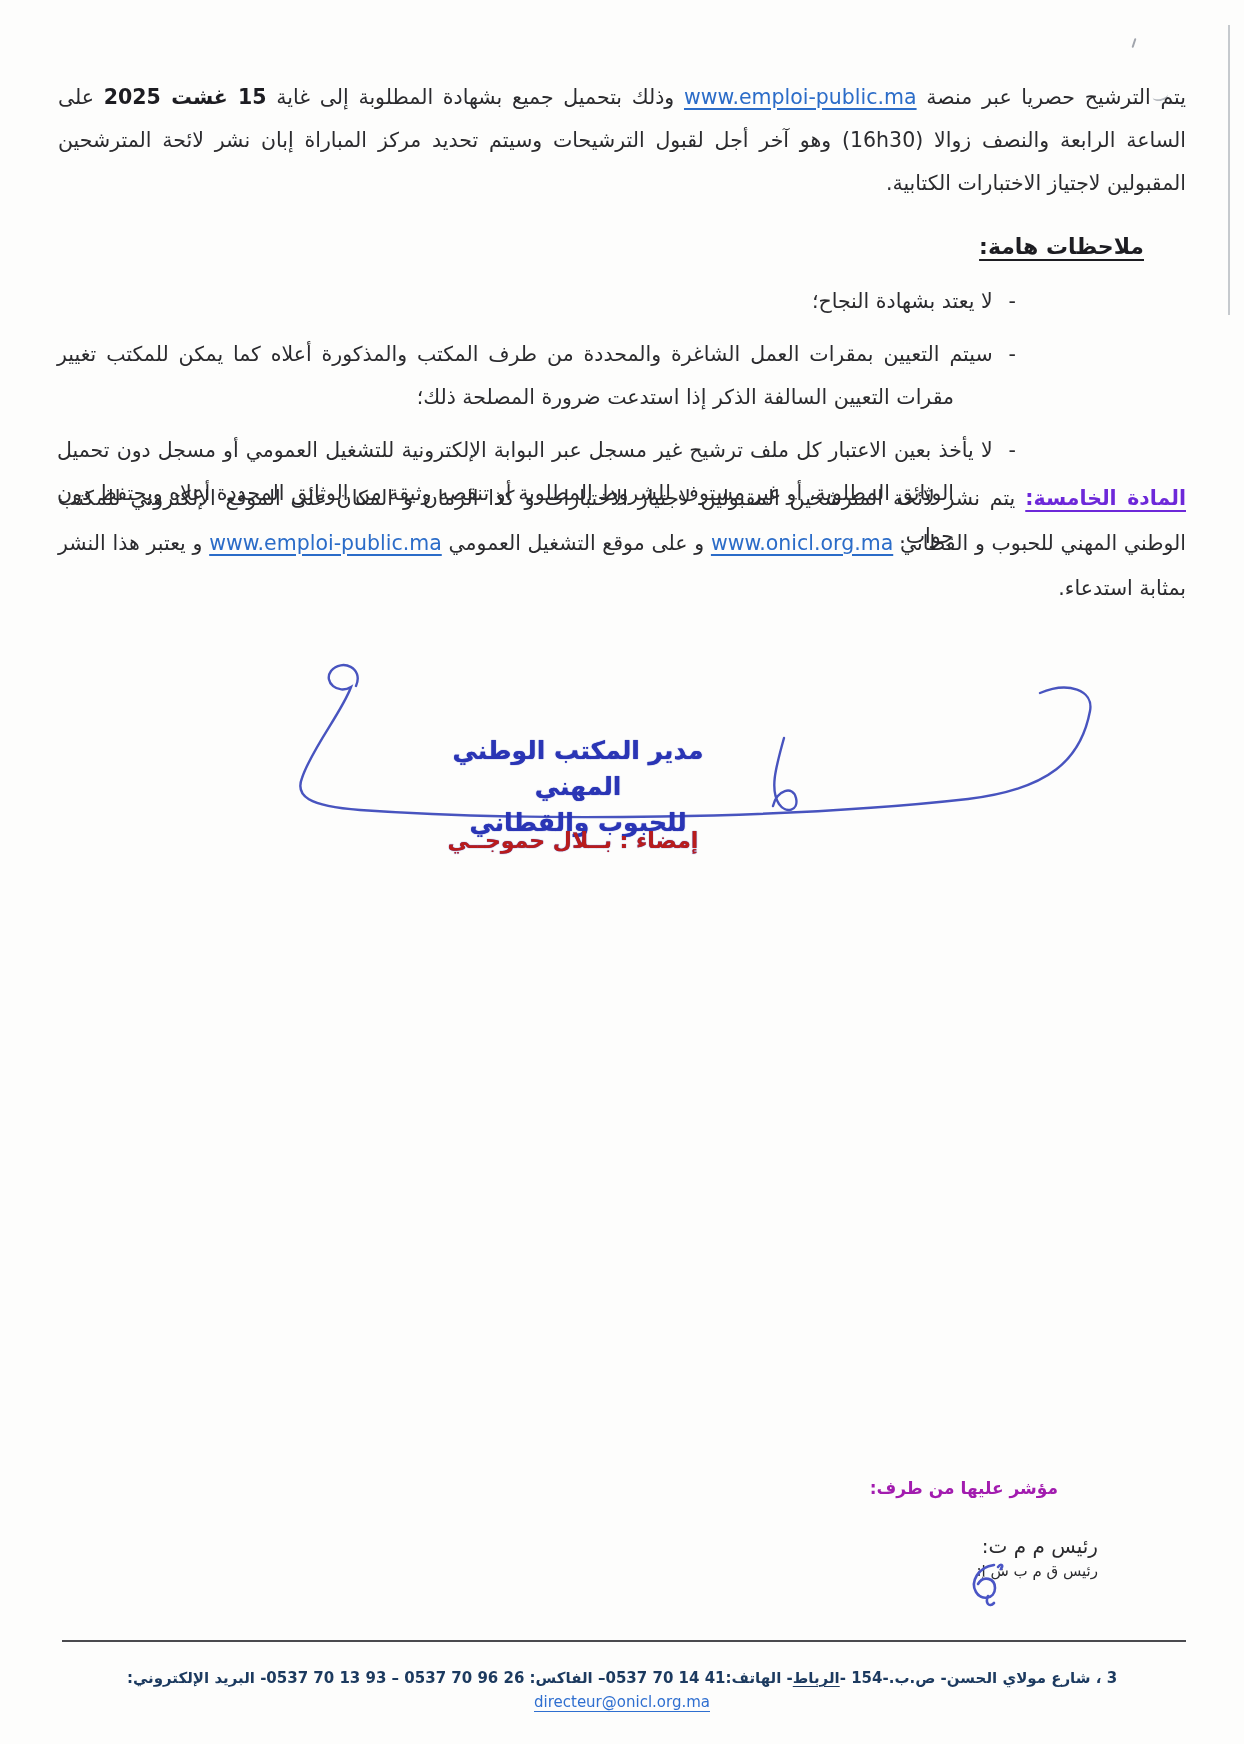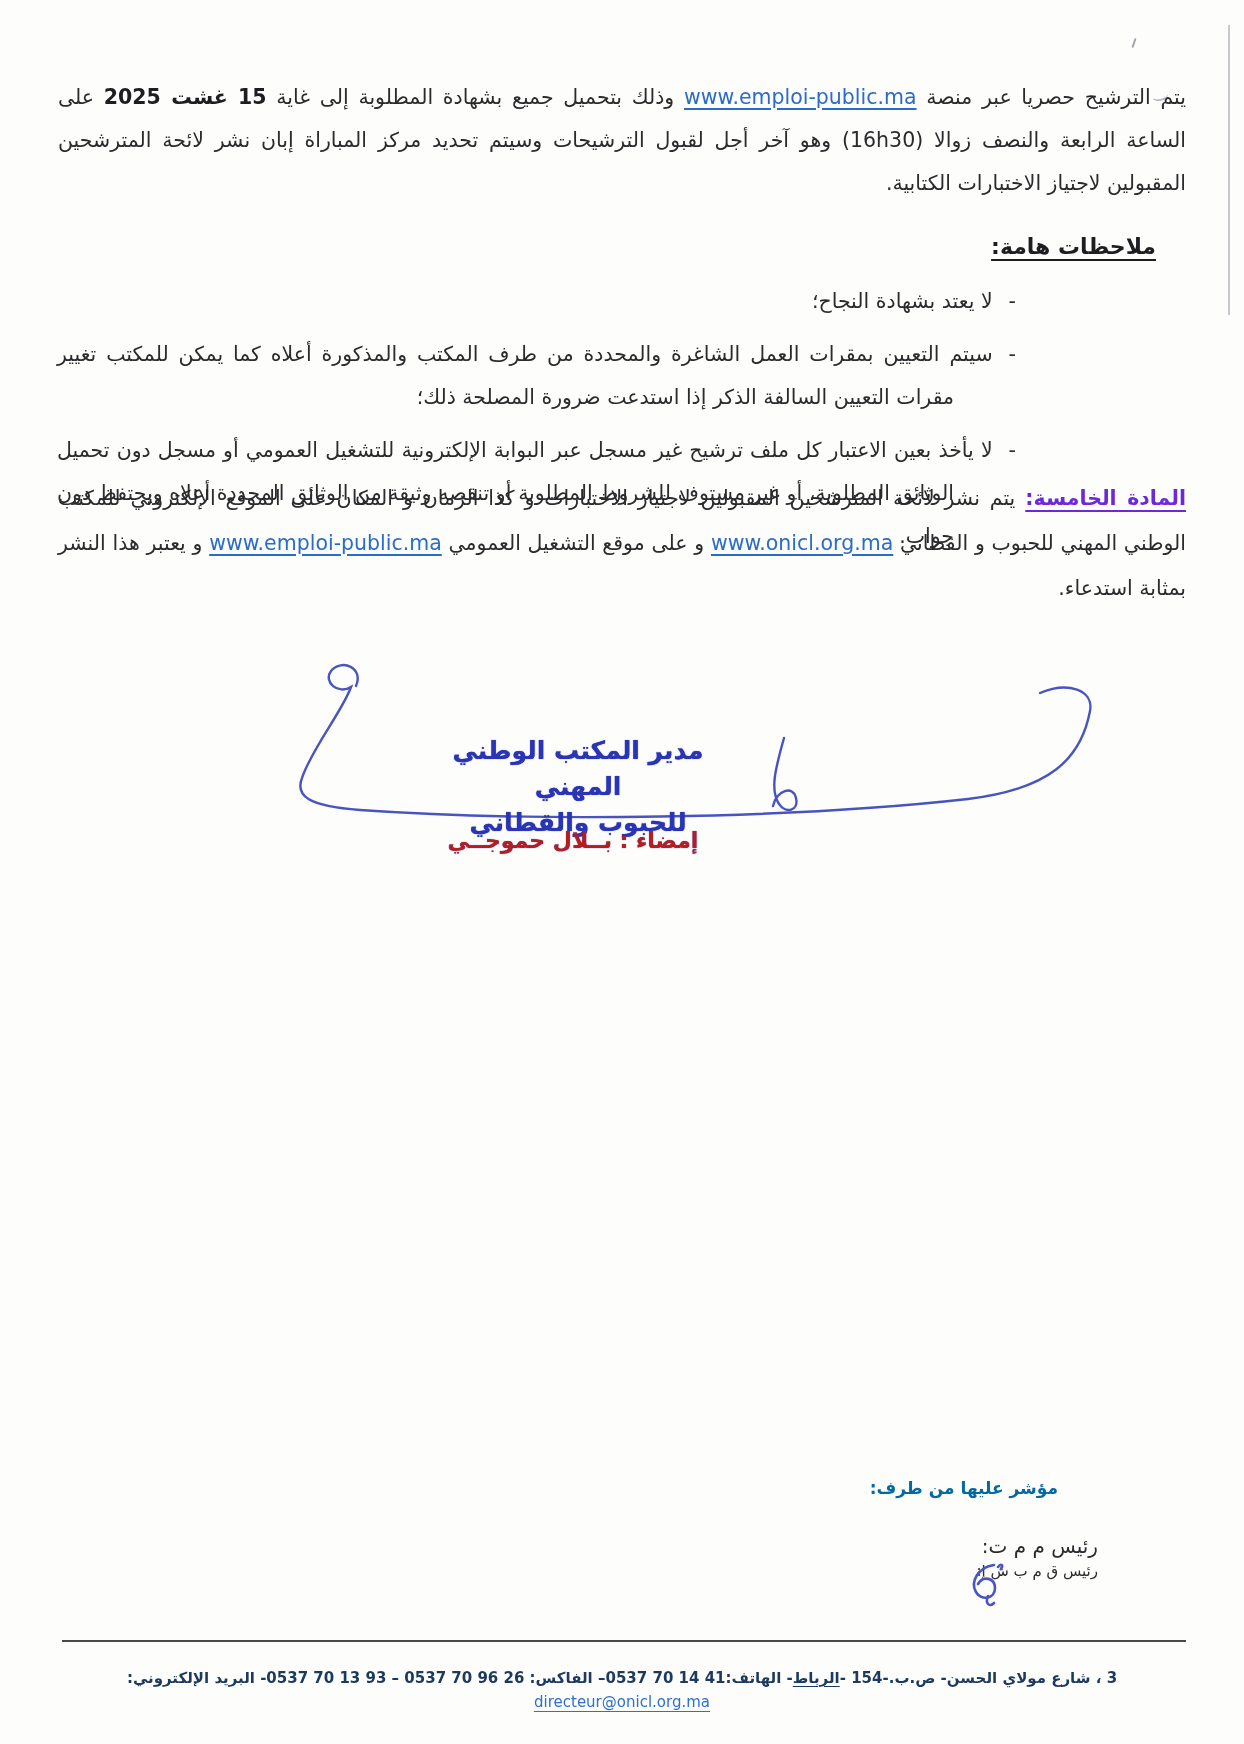--- a/index.html
+++ b/index.html
@@ -23,21 +23,21 @@
   .intro{ top:55px; right:58px; left:58px; }
   .bold{ font-weight:bold; color:#1d1d22; }
   .weblink{
     color:#2b6cc8;
     text-decoration:underline;
     text-underline-offset:4px;
     font-family:"DejaVu Sans", sans-serif;
   }
   .section-heading{
     position:absolute;
-    top:234px; right:88px;
+    top:234px; right:100px;
     font-size:22px;
     font-weight:bold;
     color:#1d1d22;
     text-decoration:underline;
     text-decoration-thickness:2px;
     text-underline-offset:5px;
   }
   .notes-list{
     position:absolute;
     top:280px; right:200px; left:57px;
@@ -81,21 +81,21 @@
     text-align:center;
     font-size:22px;
     font-weight:bold;
     color:#b91c1c;
     text-shadow:0 0 1px #2a35b5;
   }
   
   .reviewers-heading{
     position:absolute;
     top:1478px; right:186px;
-    font-size:17px; font-weight:bold; color:#0369a1;
+    font-size:17px; font-weight:bold; color:#a21caf;
   }
   .reviewer-row1{ position:absolute; top:1534px; right:146px; font-size:20px; color:#2b2b2e; }
   .reviewer-row2{ position:absolute; top:1562px; right:146px; font-size:15px; color:#2b2b2e; }
   .paraph{ position:absolute; left:966px; top:1558px; }
   
   .footer-rule{
     position:absolute; left:62px; right:58px; top:1640px;
     height:2px; background:#4a4a4e;
   }
   .footer-line{

